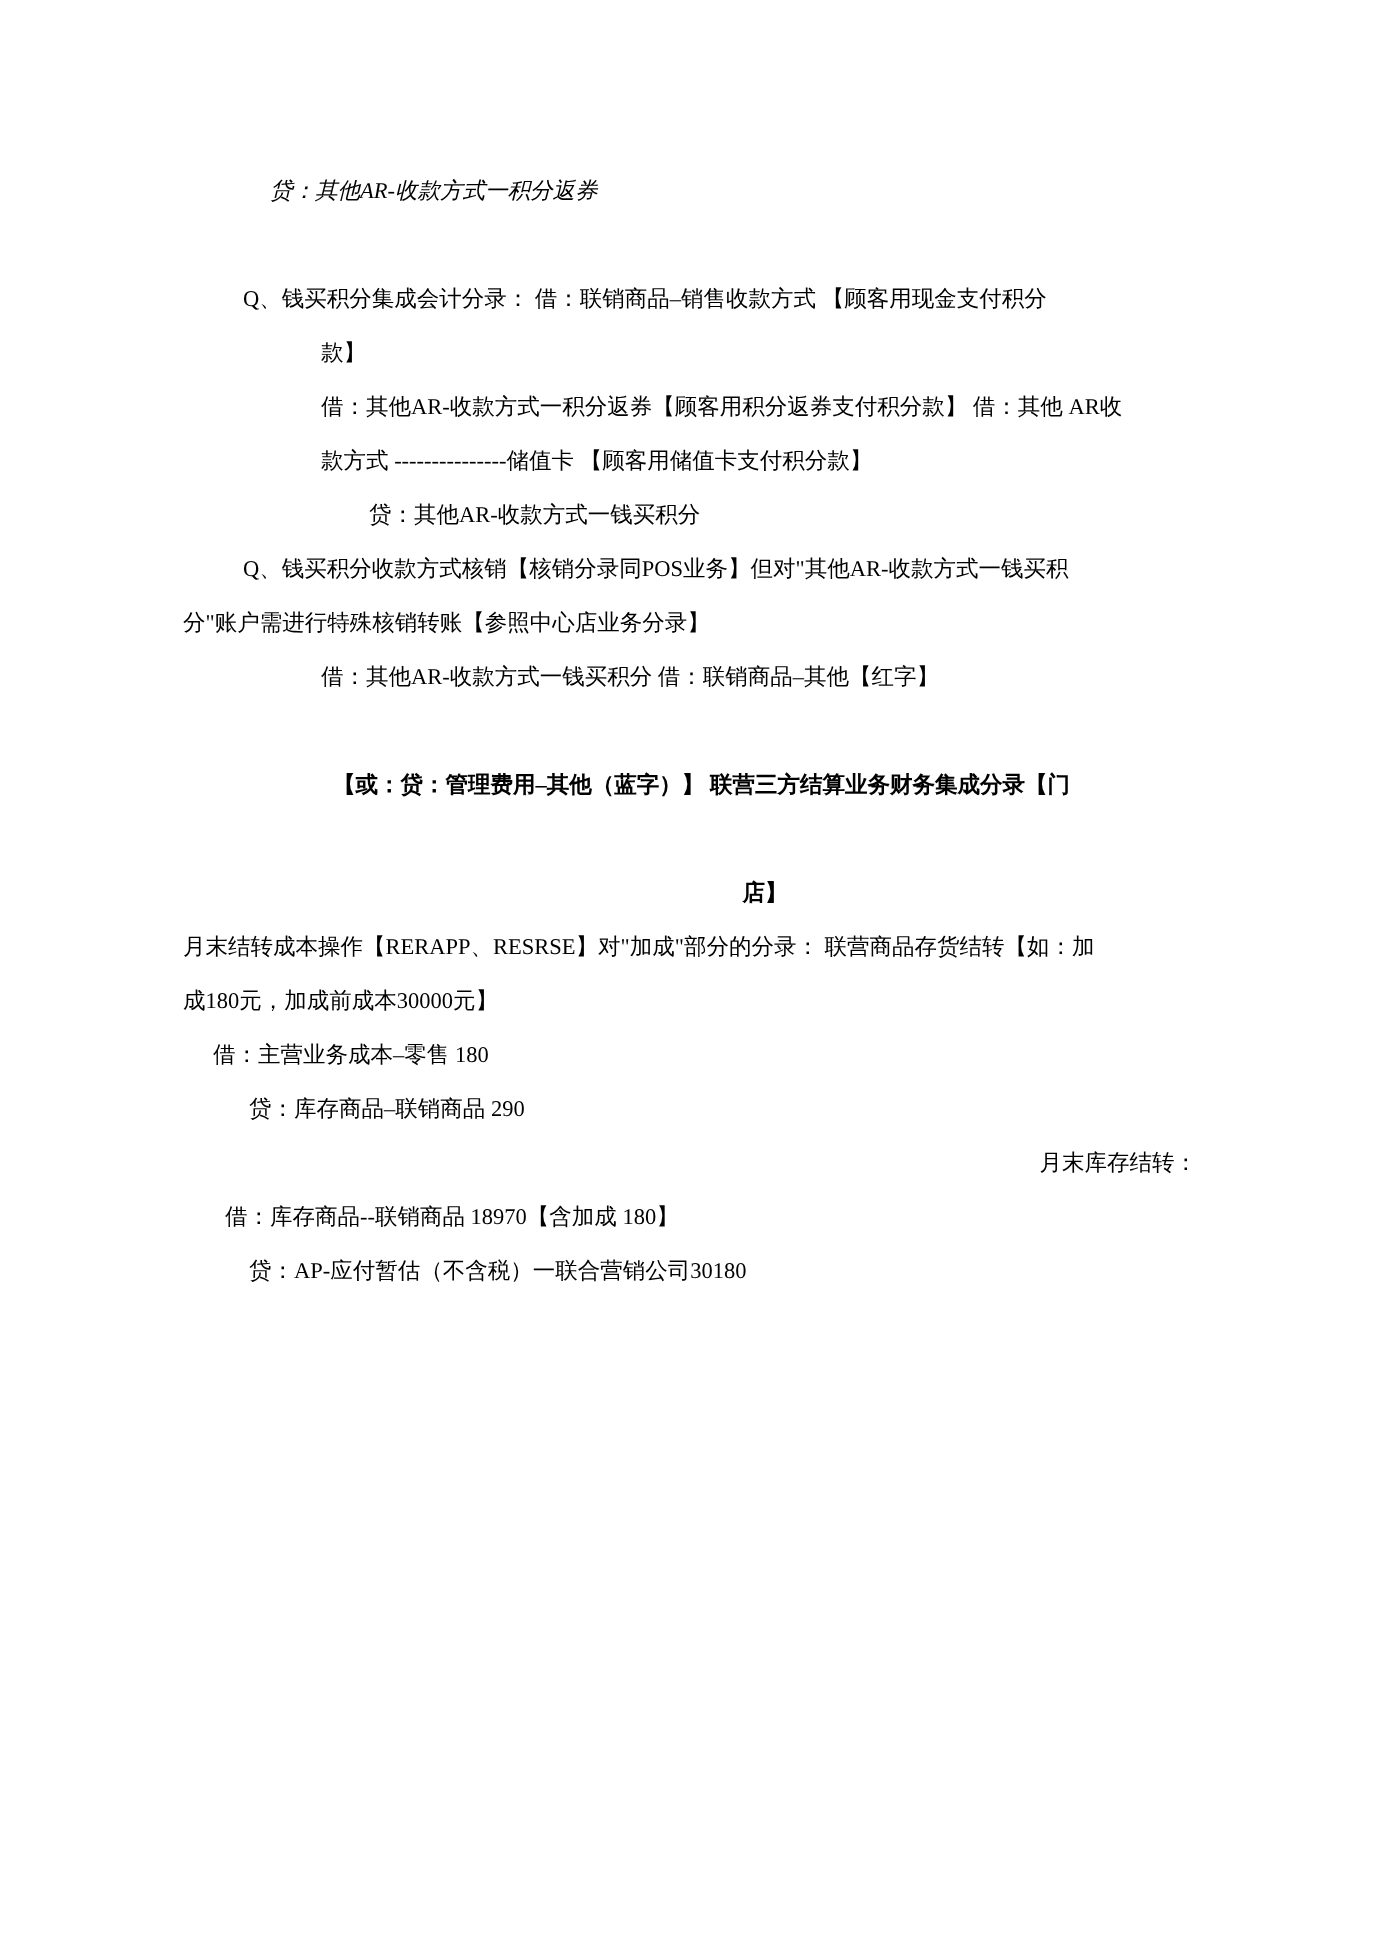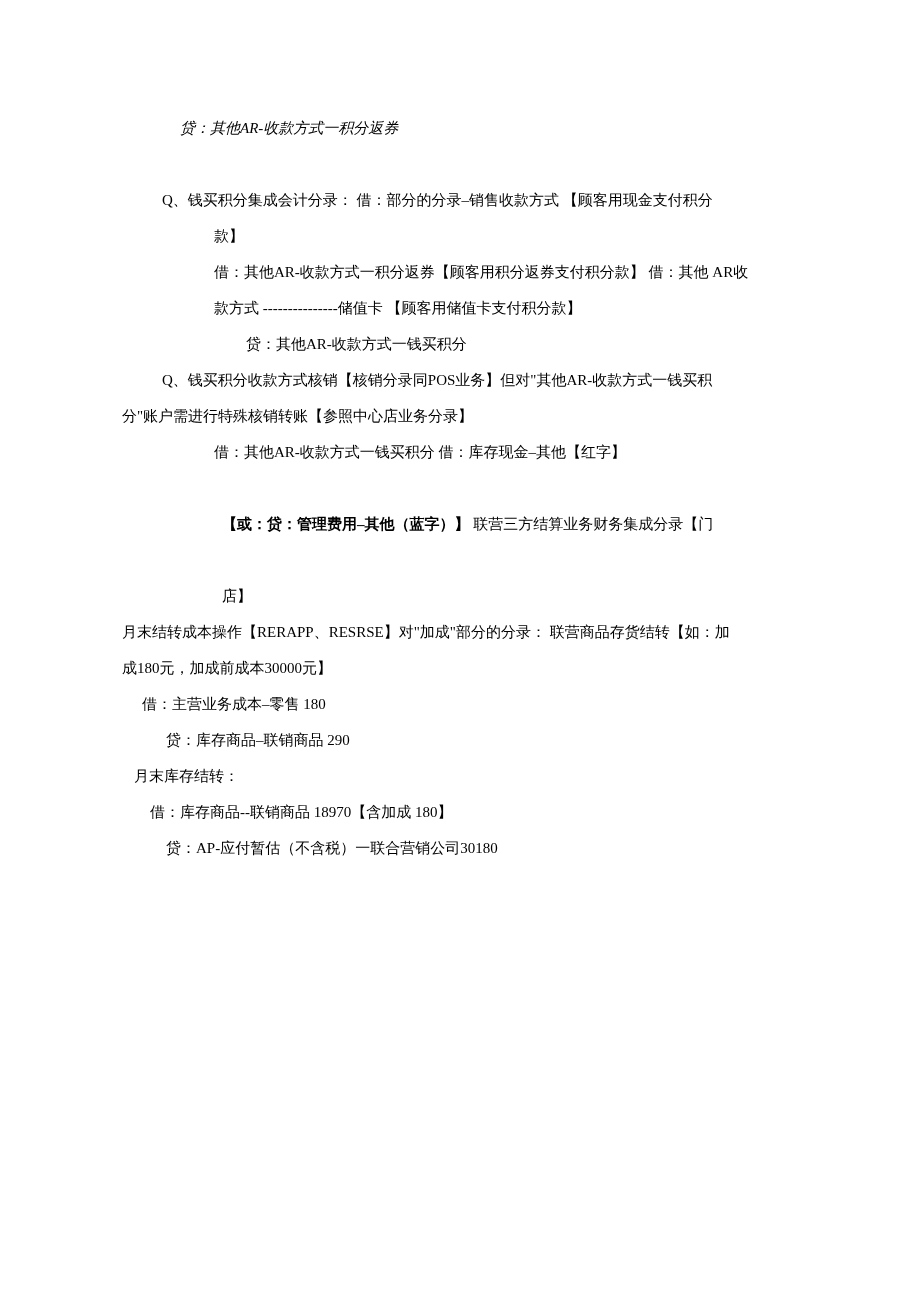--- a/index.html
+++ b/index.html
@@ -47,48 +47,49 @@
       font-weight: bold;
     }
     .heading-line2 {
       padding-left: 100px;
       font-weight: bold;
     }
     .spacer {
       height: 36px;
     }
     .bold {
-      font-weight: normal;
+      font-weight: bold;
+      text-align: center;
     }
   </style>
 </head>
 <body>
 
 <div class="line indent-1">贷：其他AR-收款方式一积分返券</div>
 
 <div class="spacer"></div>
 
-<div class="line" style="padding-left:40px;">Q、钱买积分集成会计分录：  借：部分的分录–销售收款方式   【顾客用现金支付积分</div>
+<div class="line" style="padding-left:40px;">Q、钱买积分集成会计分录：  借：联销商品–销售收款方式   【顾客用现金支付积分</div>
 <div class="line indent-2b">款】</div>
 <div class="line indent-2">借：其他AR-收款方式一积分返券【顾客用积分返券支付积分款】  借：其他  AR收</div>
 <div class="line indent-2">款方式 ---------------储值卡 【顾客用储值卡支付积分款】</div>
 <div class="line indent-3">贷：其他AR-收款方式一钱买积分</div>
 <div class="line" style="padding-left:40px;">Q、钱买积分收款方式核销【核销分录同POS业务】但对"其他AR-收款方式一钱买积</div>
 <div class="line indent-0">分"账户需进行特殊核销转账【参照中心店业务分录】</div>
-<div class="line indent-2">借：其他AR-收款方式一钱买积分  借：库存现金–其他【红字】</div>
+<div class="line indent-2">借：其他AR-收款方式一钱买积分  借：联销商品–其他【红字】</div>
 
 <div class="spacer"></div>
 
 <div class="line heading-line">
   <span>【或：贷：管理费用–其他（蓝字）】</span><span class="bold"> 联营三方结算业务财务集成分录【门</span>
 </div>
 
 <div class="spacer"></div>
 
 <div class="line heading-line2 bold">店】</div>
 
 <div class="line indent-0">月末结转成本操作【RERAPP、RESRSE】对"加成"部分的分录：  联营商品存货结转【如：加</div>
 <div class="line indent-0">成180元，加成前成本30000元】</div>
 <div class="line indent-s">借：主营业务成本–零售  180</div>
 <div class="line" style="padding-left:44px;">贷：库存商品–联销商品  290</div>
-<div class="line" style="padding-left:12px;">月末库存结转：</div>
+<div class="line" style="padding-left:12px;text-align:right;">月末库存结转：</div>
 <div class="line indent-s2">借：库存商品--联销商品  18970【含加成  180】</div>
 <div class="line" style="padding-left:44px;">贷：AP-应付暂估（不含税）一联合营销公司30180</div>
 
 </body></html>

